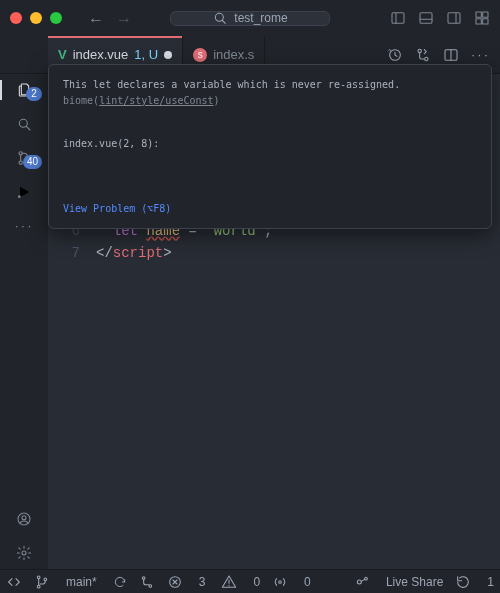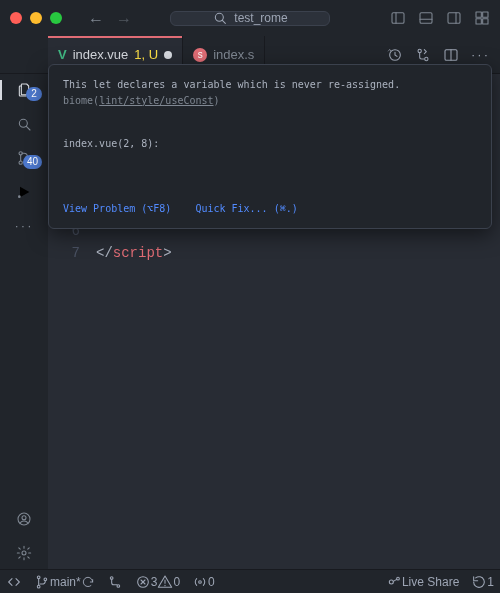--- a/index.html
+++ b/index.html
@@ -78,21 +78,21 @@
     background: #282c34;
     color: #d7dae0;
   }
   .tab.active::before {
     content: "";
     position: absolute; top: 0; left: 0; right: 0;
     height: 2px;
     background: #e06c75;
   }
   .tab .vue-icon { color: #41b883; font-weight: bold; }
-  .tab .modflag { color: #fde047; }
+  .tab .modflag { color: #7dd3fc; }
   .tab .dirty-dot { width: 8px; height: 8px; border-radius: 50%; background: #d7dae0; }
   .tab .biome-icon {
     width: 14px; height: 14px; border-radius: 50%;
     background: #e06c75; color: #fff; font-size: 10px; display:flex; align-items:center; justify-content:center;
   }
   .tab-actions { display: flex; align-items: center; gap: 12px; padding: 0 10px; color: #9da5b4; }
   
   .main {
     display: flex;
     height: calc(100% - 36px - 38px - 24px);
@@ -191,21 +191,21 @@
     background: #21252b;
     display: flex;
     align-items: center;
     padding: 0 6px;
     gap: 12px;
     color: #9da5b4;
     font-size: 12px;
     border-top: 1px solid #181a1f;
   }
   .statusbar .grow { flex: 1; }
-  .statusbar .cell { display:flex; align-items:center; gap:0;}
+  .statusbar .cell { display:flex; align-items:center; gap:16px;}
   
   .ic { width:16px; height:16px; }
   .ic path, .ic circle, .ic rect, .ic line, .ic polyline { stroke: currentColor; stroke-width:1.6; fill:none; stroke-linecap:round; stroke-linejoin:round;}
 </style>
 </head>
 <body>
 
 <div class="titlebar">
   <div class="traffic">
     <div class="dot red"></div>
@@ -334,38 +334,38 @@
       <span class="vue-icon">V</span>
       <span>index.vue</span>
       <span class="sep">›</span>
       <span class="sym">{ }</span>
       <span>script</span>
     </div>
 
     <div class="code" id="code-area" style="padding-top: 120px;">
         <div class="line">
           <div class="gutter">6</div>
+          <div class="code-content">  <span class="kw">let</span> <span class="var">name</span> <span class="op">=</span> <span class="str">'world'</span><span class="punc">;</span></div>
         </div>
         <div class="line">
           <div class="gutter">7</div>
           <div class="code-content"><span class="punc">&lt;/</span><span class="tag">script</span><span class="punc">&gt;</span></div>
         </div>
       </div>
   </div>
 </div>
 
 <div class="hover">
   <div class="msg">
     <span>This let declares a variable which is never re-assigned.</span>
     <span class="source"> <span>biome</span>(</span><span class="rule">lint/style/useConst</span><span class="source">)</span>
   </div>
   <div class="loc">index.vue(2, 8):</div>
   <div class="actions">
     <a href="#">View Problem (⌥F8)</a>
-    <a href="#">Quick Fix... (⌘.)</a>
   </div>
 </div>
 
 <div class="statusbar">
   <div class="cell">
     <svg class="ic" viewBox="0 0 24 24">
         <polyline points="9 7 4 12 9 17"></polyline>
         <polyline points="15 7 20 12 15 17"></polyline>
       </svg>
   </div>

